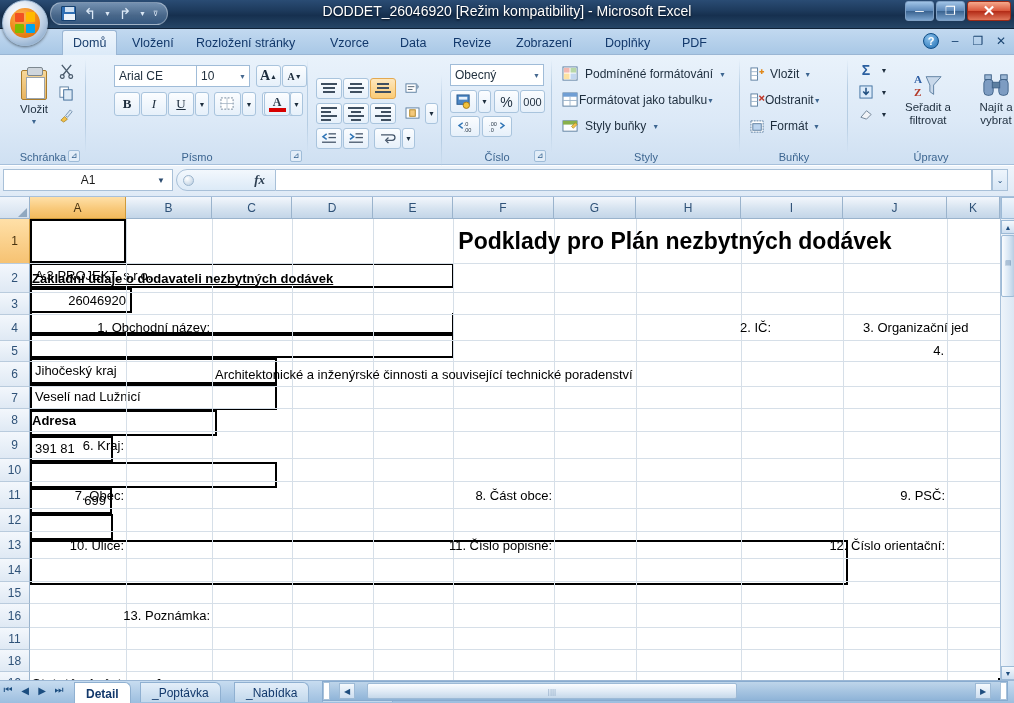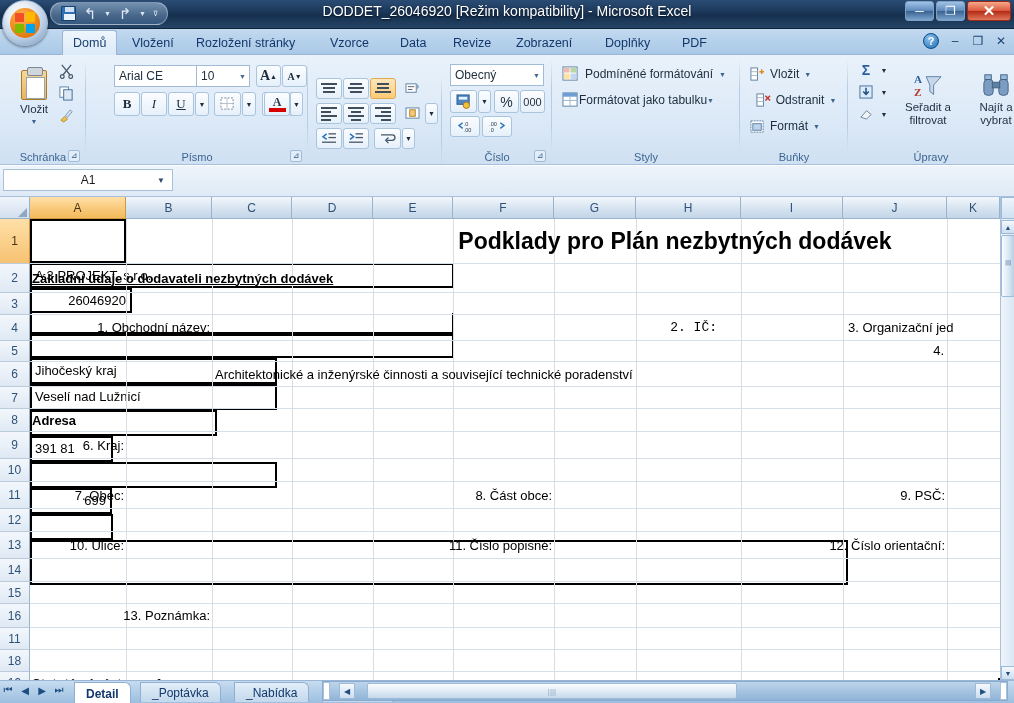--- a/index.html
+++ b/index.html
@@ -212,21 +212,21 @@
   #cells { position:absolute; left:30px; top:22px; width: 970px; height: 461px; }
   .txt {
     position:absolute; font-size: 13px; color:#000; white-space: nowrap;
     display:flex; align-items:center; height: 100%;
   }
   .boxed { border: 2px solid #000000; background: #ffffff; z-index: 5; }
   .selbox { border: 2px solid #000000; background:#ffffff; z-index: 8; }
   .selbox:after { content:""; position:absolute; right:-3px; bottom:-3px; width:5px; height:5px; background:#000; }
 
   .lbl-r { justify-content: flex-end; padding-right: 2px; }
-  .lbl-l { justify-content: flex-start; padding-left: 3px; }
+  .lbl-l { justify-content: flex-start; padding-left: 18px; }
   .bold { font-weight: bold; }
   .uline { text-decoration: underline; }
   .title-big { font-size: 23px; font-weight: bold; }
 
   
   #vscroll {
     position:absolute; right:0; top:197px; width:14px; height:483px;
     background: linear-gradient(to right,#eef4fa,#dbe7f4);
     border-left: 1px solid #a9c1da;
   }
@@ -573,36 +573,45 @@
     <div class="btn" style="left:5px; top:33px; width:178px; height:24px; justify-content:flex-start; gap:0; padding-left:4px;">
       <svg width="17" height="16" viewBox="0 0 18 17">
         <rect x="1" y="1" width="15" height="14" fill="#fff" stroke="#5d7fa0"></rect>
         <rect x="1" y="1" width="15" height="4" fill="#6f9ed4"></rect>
         <line x1="1" y1="9" x2="16" y2="9" stroke="#9fb5cc"></line>
         <line x1="8.5" y1="5" x2="8.5" y2="15" stroke="#9fb5cc"></line>
       </svg>
       <span style="font-size:12px;">Formátovat jako tabulku</span>
       <span style="font-size:7px; color:#3c6590;">▼</span>
     </div>
+    <div class="btn" style="left:5px; top:59px; width:178px; height:24px; justify-content:flex-start; gap:6px; padding-left:4px;">
+      <svg width="17" height="16" viewBox="0 0 18 17">
+        <rect x="1" y="3" width="15" height="11" fill="#fff" stroke="#5d7fa0"></rect>
+        <rect x="1" y="3" width="15" height="4" fill="#88b04b"></rect>
+        <path d="M10 9 l4 -4 l2 2 l-4 4 z" fill="#f2c14a" stroke="#a6801f" stroke-width="0.7"></path>
+      </svg>
+      <span style="font-size:12px;">Styly buňky</span>
+      <span style="font-size:7px; color:#3c6590;">▼</span>
+    </div>
     <div class="grp-label">Styly</div>
     <div class="grp-sep" style="left:187px;"></div>
   </div>
 
   <div class="grp" style="left:740px; width:108px;">
     <div class="btn" style="left:5px; top:7px; width:98px; height:24px; justify-content:flex-start; gap:5px; padding-left:4px;">
       <svg width="15" height="15" viewBox="0 0 16 16">
         <rect x="1" y="1" width="7" height="13" fill="#fff" stroke="#5d7fa0"></rect>
         <line x1="1" y1="5" x2="8" y2="5" stroke="#9fb5cc"></line>
         <line x1="1" y1="9" x2="8" y2="9" stroke="#9fb5cc"></line>
         <path d="M10 5 h5 M12.5 2.5 v5" stroke="#e08a1e" stroke-width="1.6"></path>
       </svg>
       <span style="font-size:12px;">Vložit</span>
       <span style="font-size:7px; color:#3c6590;">▼</span>
     </div>
-    <div class="btn" style="left:5px; top:33px; width:98px; height:24px; justify-content:center; gap:5px; padding-left:4px;">
+    <div class="btn" style="left:5px; top:33px; width:98px; height:24px; justify-content:flex-start; padding-left:4px;">
       <svg width="15" height="15" viewBox="0 0 16 16">
         <rect x="1" y="1" width="7" height="13" fill="#fff" stroke="#5d7fa0"></rect>
         <line x1="1" y1="5" x2="8" y2="5" stroke="#9fb5cc"></line>
         <line x1="1" y1="9" x2="8" y2="9" stroke="#9fb5cc"></line>
         <path d="M10 3 L15 8 M15 3 L10 8" stroke="#c0392b" stroke-width="1.6"></path>
       </svg>
       <span style="font-size:12px;">Odstranit</span>
       <span style="font-size:7px; color:#3c6590;">▼</span>
     </div>
     <div class="btn" style="left:5px; top:59px; width:98px; height:24px; justify-content:flex-start; gap:5px; padding-left:4px;">
@@ -655,20 +664,28 @@
       <span style="font-size:11.5px; line-height:13px; text-align:center;">Najít a vybrat</span>
     </div>
     <div class="grp-label">Úpravy</div>
   </div>
 </div>
 
 <div id="formula-bar-row">
   <div id="namebox">
     <span>A1</span>
     <span class="nb-arrow">▼</span>
+  </div>
+  <div id="fx-area">
+    <div id="fx-handle">
+      <span id="fx-dot"></span>
+      <span id="fx-label">fx</span>
+    </div>
+    <div id="fx-input"></div>
+    <div id="fx-expand">⌄</div>
   </div>
 </div>
 
 <div id="grid-wrap">
 
   <div id="colhead">
     <div class="corner"></div>
     <div class="ch sel" style="left:30px;  width:96px;">A</div>
     <div class="ch" style="left:126px; width:86px;">B</div>
     <div class="ch" style="left:212px; width:80px;">C</div>
@@ -736,21 +753,21 @@
 
     <div class="selbox" style="left:0px; top:0px; width:96px; height:44px;"></div>
     <div class="txt bold uline" style="left:2px; top:45px; height:28px;">Základní údaje o dodavateli nezbytných dodávek</div>
 
     <div class="txt title-big" style="left:343px; top:0px; width:604px; height:44px; justify-content:center;">Podklady pro Plán nezbytných dodávek</div>
 
     <div class="txt lbl-r" style="left:0px; top:96px; width:182px; height:25px; justify-content:flex-end;">1. Obchodní název:</div>
     <div class="boxed" style="left:182px; top:96px; width:424px; height:25px;">
       <span style="padding-left:3px; font-size:13px; display:block; line-height:22px;">A 3 PROJEKT, s.r.o.</span>
     </div>
-    <div class="txt lbl-r" style="left:584px; top:96px; width:105px; height:25px;font-family:Liberation Mono, monospace;">2. IČ:</div>
+    <div class="txt lbl-r" style="left:638px; top:96px; width:105px; height:25px;">2. IČ:</div>
     <div class="boxed" style="left:711px; top:96px; width:102px; height:25px;">
       <span style="padding-right:4px; font-size:13px; display:block; line-height:22px; text-align:right;">26046920</span>
     </div>
     <div class="txt lbl-l" style="left:815px; top:96px; height:25px;">3. Organizační jed</div>
 
     <div class="boxed" style="left:182px; top:121px; width:424px; height:21px; border-top:none;"></div>
     <div class="txt" style="left:813px; top:121px; width:104px; height:21px; justify-content:flex-end; padding-right:3px;">4.</div>
 
     <div class="boxed" style="left:182px; top:143px; width:424px; height:24px;"></div>
     <div class="txt" style="left:185px; top:143px; height:24px; z-index:9;">Architektonické a inženýrské činnosti a související technické poradenství</div>

